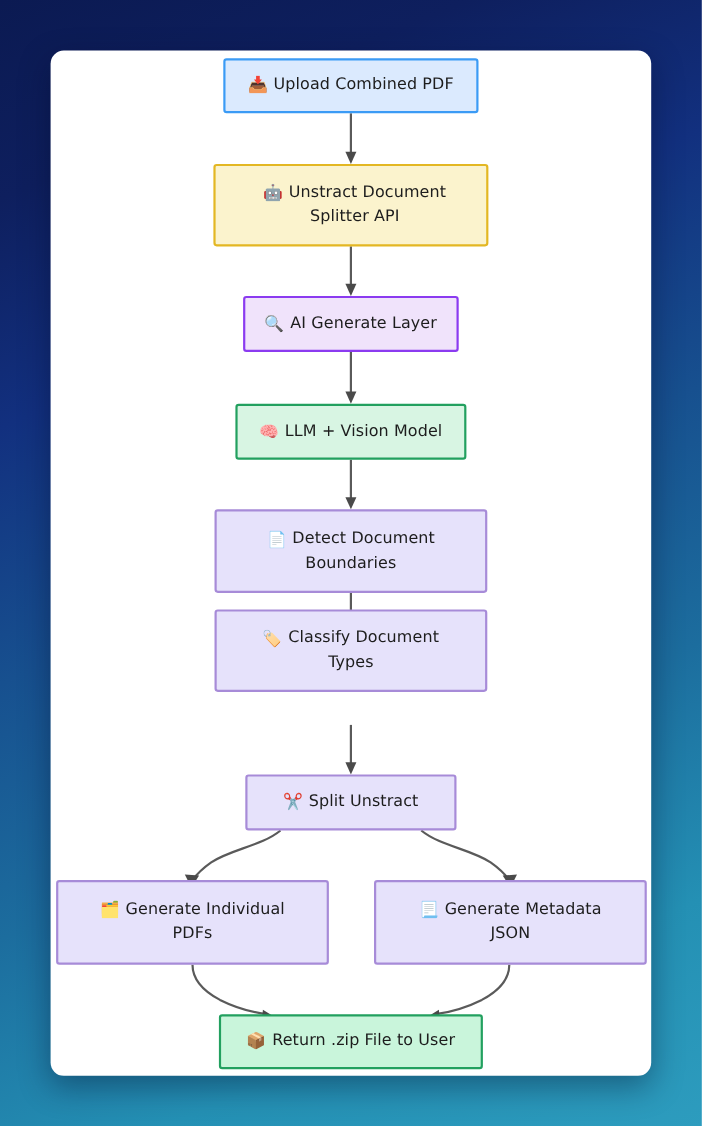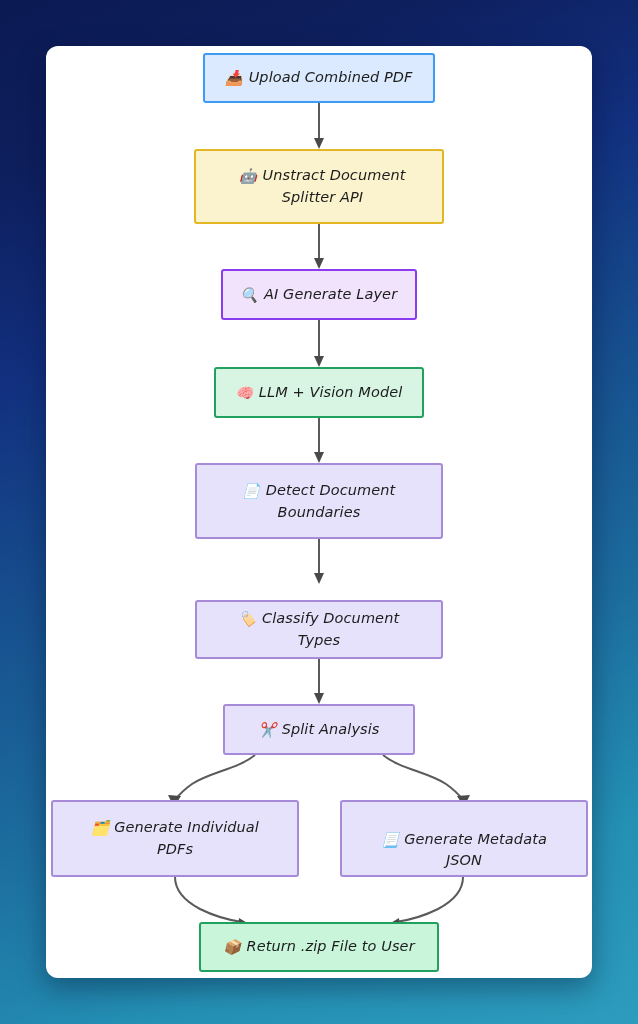--- a/index.html
+++ b/index.html
@@ -19,21 +19,20 @@
         #17508f 48%,
         #1c6d9e 66%,
         #2490b4 84%,
         #2d9cbe 100%);
   }
 
   #stage {
     position: relative;
     width: 638px;
     height: 1024px;
-    font-style: italic;
   }
 
   
   #card {
     position: absolute;
     left: 46px;
     top: 46px;
     width: 546px;
     height: 932px;
     background: #ffffff;
@@ -161,41 +160,41 @@
 Boundaries</span>
     </span>
   </div>
 
   <div class="node v-green" style="left:214px; top:367px; width:210px; height:51px;">
     <span class="node-inner">
       <span class="node-icon">🧠</span><span class="node-label">LLM + Vision Model</span>
     </span>
   </div>
 
-  <div class="node v-lav" style="left:195px; top:600px; width:248px; height:59px;">
+  <div class="node v-lav" style="left:195px; top:554px; width:248px; height:75px;">
     <span class="node-inner">
       <span class="node-icon">🏷️</span><span class="node-label">Classify Document
 Types</span>
     </span>
   </div>
 
   <div class="node v-lav" style="left:223px; top:704px; width:192px; height:51px;">
     <span class="node-inner">
-      <span class="node-icon">✂️</span><span class="node-label">Split Analysis</span>
+      <span class="node-icon">✂️</span><span class="node-label">Split Unstract</span>
     </span>
   </div>
 
   <div class="node v-lav" style="left:51px; top:800px; width:248px; height:77px;">
     <span class="node-inner">
       <span class="node-icon">🗂️</span><span class="node-label">Generate Individual
 PDFs</span>
     </span>
   </div>
 
-  <div class="node v-lav" style="left:340px; top:800px; width:248px; height:77px;align-items:flex-end;">
+  <div class="node v-lav" style="left:340px; top:800px; width:248px; height:77px;">
     <span class="node-inner">
       <span class="node-icon">📃</span><span class="node-label">Generate Metadata
 JSON</span>
     </span>
   </div>
 
   <div class="node v-mint" style="left:199px; top:922px; width:240px; height:50px;text-align:center;">
     <span class="node-inner">
       <span class="node-icon">📦</span><span class="node-label">Return .zip File to User</span>
     </span>

